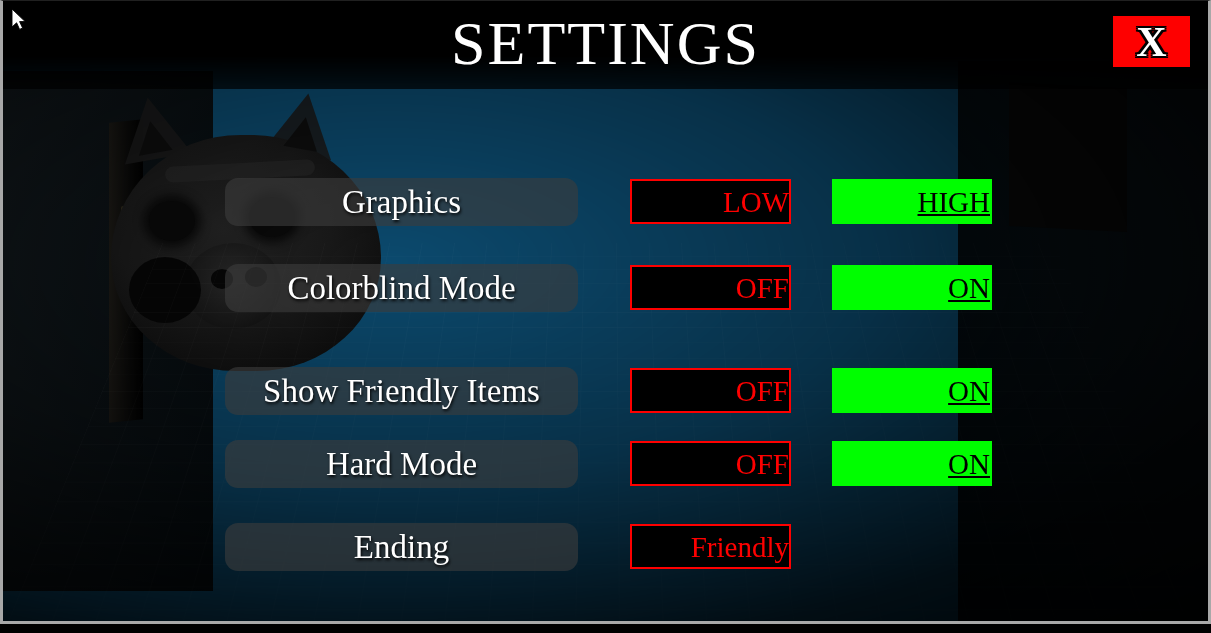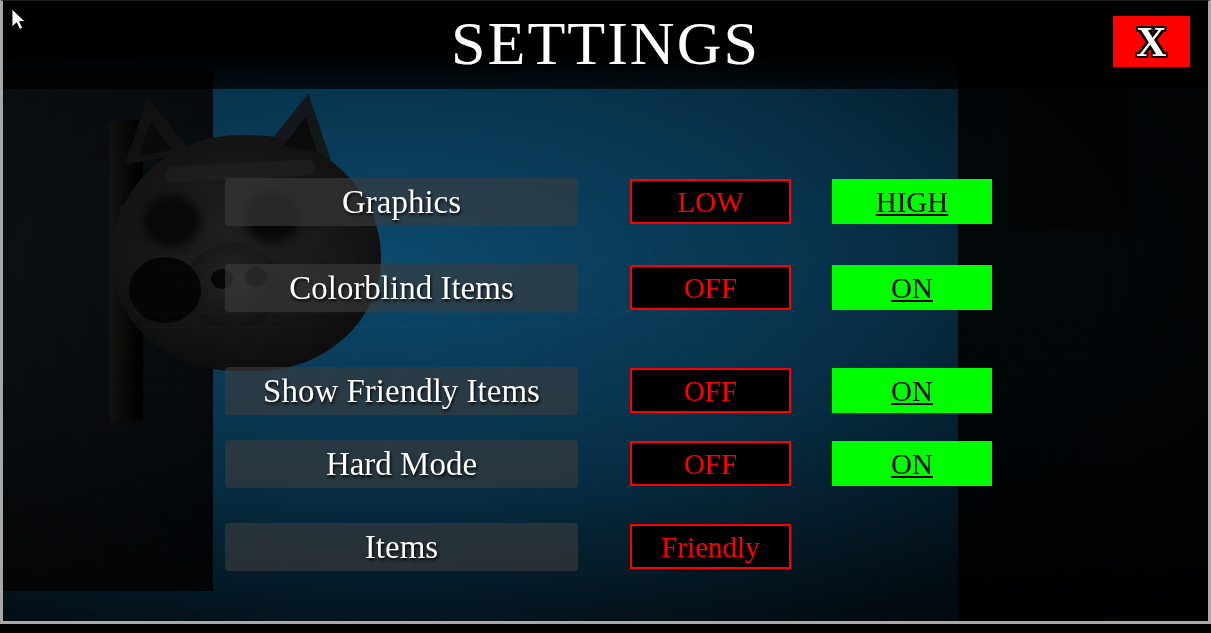--- a/index.html
+++ b/index.html
@@ -228,41 +228,41 @@
   .row.r3 { top: 439px; }
   .row.r4 { top: 522px; }
 
   .label-pill {
     position: absolute;
     left: 222px;
     top: 0;
     width: 353px;
     height: 48px;
     background: rgba(60,60,60,0.62);
-    border-radius: 4px;
+    border-radius: 13px;
     display: flex;
     align-items: center;
     justify-content: center;
     cursor: default;
   }
   .label-pill .label-text {
     color: #ffffff;
     font-size: 33px;
     line-height: 38px;
     white-space: nowrap;
     text-shadow: 1px 2px 3px rgba(0,0,0,.95);
   }
 
   .opt {
     position: absolute;
     top: 1px;
     height: 45px;
     display: flex;
     align-items: center;
-    justify-content: center;
+    justify-content: flex-end;
     cursor: pointer;
     box-sizing: border-box;
   }
   .opt .opt-text {
     font-size: 29px;
     line-height: 34px;
     white-space: nowrap;
   }
 
   .opt.off {
@@ -341,21 +341,21 @@
         <div class="opt off">
           <span class="opt-text">LOW</span>
         </div>
         <div class="opt on">
           <span class="opt-text">HIGH</span>
         </div>
       </div>
 
       <div class="row r1">
         <div class="label-pill">
-          <span class="label-text">Colorblind Items</span>
+          <span class="label-text">Colorblind Mode</span>
         </div>
         <div class="opt off">
           <span class="opt-text">OFF</span>
         </div>
         <div class="opt on">
           <span class="opt-text">ON</span>
         </div>
       </div>
 
       <div class="row r2">
@@ -377,21 +377,21 @@
         <div class="opt off">
           <span class="opt-text">OFF</span>
         </div>
         <div class="opt on">
           <span class="opt-text">ON</span>
         </div>
       </div>
 
       <div class="row r4">
         <div class="label-pill">
-          <span class="label-text">Items</span>
+          <span class="label-text">Ending</span>
         </div>
         <div class="opt off">
           <span class="opt-text">Friendly</span>
         </div>
       </div>
 
     </div>
   </div>
 
   <svg class="cursor" viewBox="0 0 16 24">

